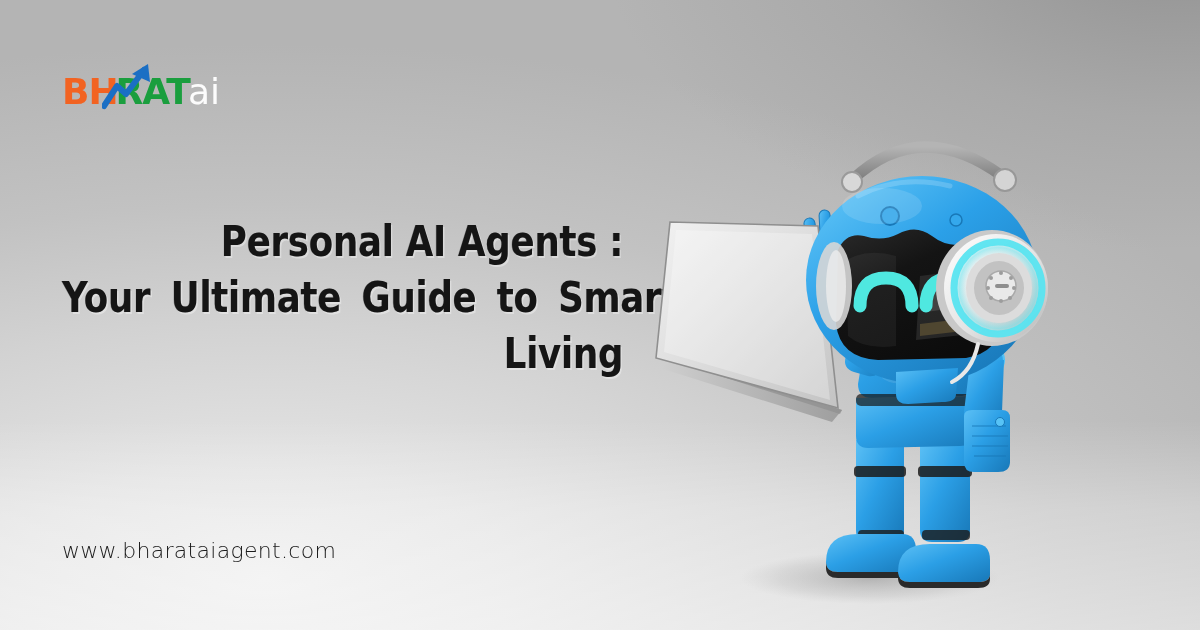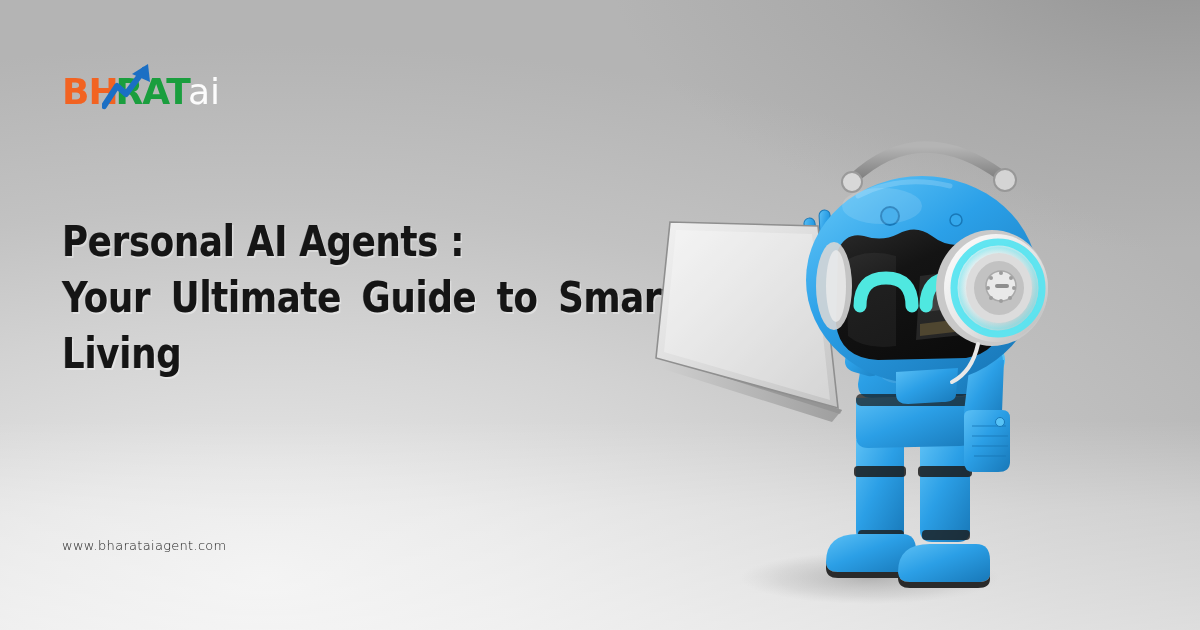--- a/index.html
+++ b/index.html
@@ -8,20 +8,21 @@
     background: #ffffff;
   }
 
   #banner {
     position: relative;
     width: 1200px;
     height: 630px;
     overflow: hidden;
     font-family: "Liberation Sans", sans-serif;
     background: #c3c3c3;
+    text-align: right;
   }
 
   
   .bg-base {
     position: absolute;
     inset: 0;
     background:
       radial-gradient(ellipse 95% 85% at 22% 92%, #ececec 0%, #e2e2e2 22%, #d2d2d2 48%, #c2c2c2 70%, #b4b4b4 100%),
       linear-gradient(118deg, #c7c7c7 0%, #bdbdbd 38%, #b0b0b0 68%, #a2a2a2 100%);
     background-blend-mode: normal, multiply;
@@ -95,21 +96,21 @@
   .hl-line { display: block; white-space: nowrap; }
   .hl-line-2 { word-spacing: 9px; }
 
   
   .site-url {
     position: absolute;
     left: 62px;
     top: 538px;
     font-family: "DejaVu Sans", sans-serif;
     font-weight: 300;
-    font-size: 13px;
+    font-size: 22px;
     letter-spacing: 0.3px;
     color: #1b1b1b;
   }
 
   
   .scene {
     position: absolute;
     left: 620px;
     top: 110px;
     width: 470px;

